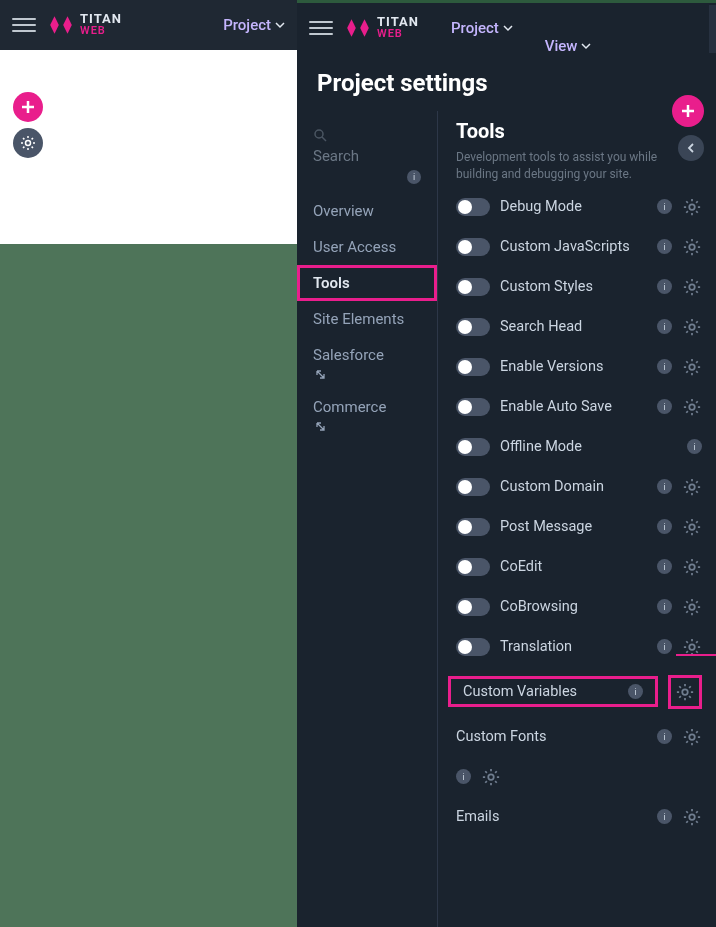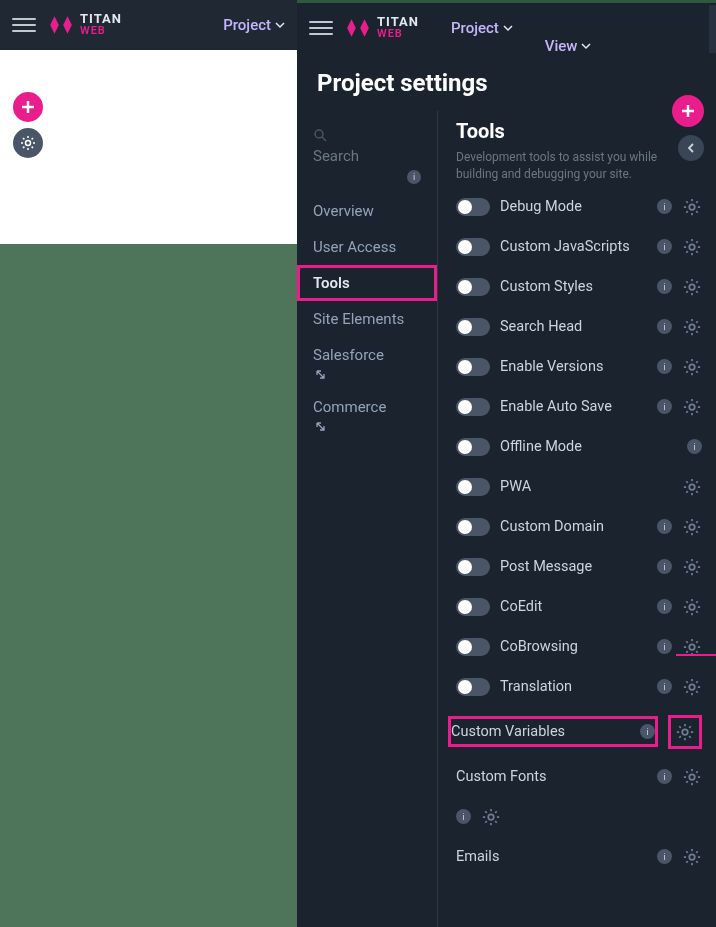--- a/index.html
+++ b/index.html
@@ -44,21 +44,21 @@
 .content-title { color:#fff; font-size:20px; font-weight:700; margin-bottom:6px; }
 .content-desc { color:#6b7785; font-size:12px; line-height:1.4; margin-bottom:4px; }
 
 .tool-row { display:flex; align-items:center; gap:10px; padding:8px 0; min-height:40px; }
 .toggle { width:34px; height:18px; border-radius:10px; background:#4a5568; position:relative; cursor:pointer; flex-shrink:0; }
 .toggle::after { content:""; position:absolute; left:2px; top:2px; width:14px; height:14px; border-radius:50%; background:#fff; }
 .tool-label { color:#cbd5e1; font-size:14.5px; flex:1; }
 .info-dot { width:15px; height:15px; border-radius:50%; background:#4a5568; color:#cbd5e1; font-size:9px; display:inline-flex; align-items:center; justify-content:center; flex-shrink:0; }
 .gear-btn { width:20px; height:20px; cursor:pointer; flex-shrink:0; opacity:.7; }
 .gear-btn svg { width:100%; height:100%; }
-.tool-row.highlighted .tool-label-wrap { border:3px solid #e91e8c; padding:4px 0; margin-left:-8px; }
+.tool-row.highlighted .tool-label-wrap { border:3px solid #e91e8c; padding:4px 12px; margin-left:-8px; }
 .tool-row.highlighted .gear-wrap { border:3px solid #e91e8c; padding:4px; }
 .tool-label-wrap { display:flex; align-items:center; gap:8px; flex:1; }
 .gear-wrap { display:flex; align-items:center; }
 
 .fab-add-right { position:absolute; right:12px; top:92px; width:32px; height:32px; border-radius:50%; background:#e91e8c; display:flex; align-items:center; justify-content:center; cursor:pointer; z-index:5; }
 .fab-add-right svg { width:16px; height:16px; }
 .circle-back { position:absolute; right:12px; top:132px; width:26px; height:26px; border-radius:50%; background:#3a4556; display:flex; align-items:center; justify-content:center; cursor:pointer; z-index:5; }
 .circle-back svg { width:12px; height:12px; }
 
 .pink-line { position:absolute; right:0; top:654px; width:40px; height:2px; background:#e91e8c; }
@@ -241,28 +241,20 @@
             <span class="info-dot">i</span>
             <div class="gear-btn"><svg viewBox="0 0 16 16">
                 <circle cx="8" cy="8" r="2.2" fill="none" stroke="#94a3b8" stroke-width="1.4"></circle>
                 <path d="M8 1.5v1.8M8 12.7v1.8M1.5 8h1.8M12.7 8h1.8M3.4 3.4l1.3 1.3M11.3 11.3l1.3 1.3M12.6 3.4l-1.3 1.3M4.7 11.3l-1.3 1.3" stroke="#94a3b8" stroke-width="1.4"></path>
               </svg></div>
           </div>
           <div class="tool-row">
             <div class="toggle"></div>
             <span class="tool-label">Offline Mode</span>
             <span class="info-dot">i</span>
-          </div>
-          <div class="tool-row">
-            <div class="toggle"></div>
-            <span class="tool-label">PWA</span>
-            <div class="gear-btn"><svg viewBox="0 0 16 16">
-                <circle cx="8" cy="8" r="2.2" fill="none" stroke="#94a3b8" stroke-width="1.4"></circle>
-                <path d="M8 1.5v1.8M8 12.7v1.8M1.5 8h1.8M12.7 8h1.8M3.4 3.4l1.3 1.3M11.3 11.3l1.3 1.3M12.6 3.4l-1.3 1.3M4.7 11.3l-1.3 1.3" stroke="#94a3b8" stroke-width="1.4"></path>
-              </svg></div>
           </div>
           <div class="tool-row">
             <div class="toggle"></div>
             <span class="tool-label">Custom Domain</span>
             <span class="info-dot">i</span>
             <div class="gear-btn"><svg viewBox="0 0 16 16">
                 <circle cx="8" cy="8" r="2.2" fill="none" stroke="#94a3b8" stroke-width="1.4"></circle>
                 <path d="M8 1.5v1.8M8 12.7v1.8M1.5 8h1.8M12.7 8h1.8M3.4 3.4l1.3 1.3M11.3 11.3l1.3 1.3M12.6 3.4l-1.3 1.3M4.7 11.3l-1.3 1.3" stroke="#94a3b8" stroke-width="1.4"></path>
               </svg></div>
           </div>

